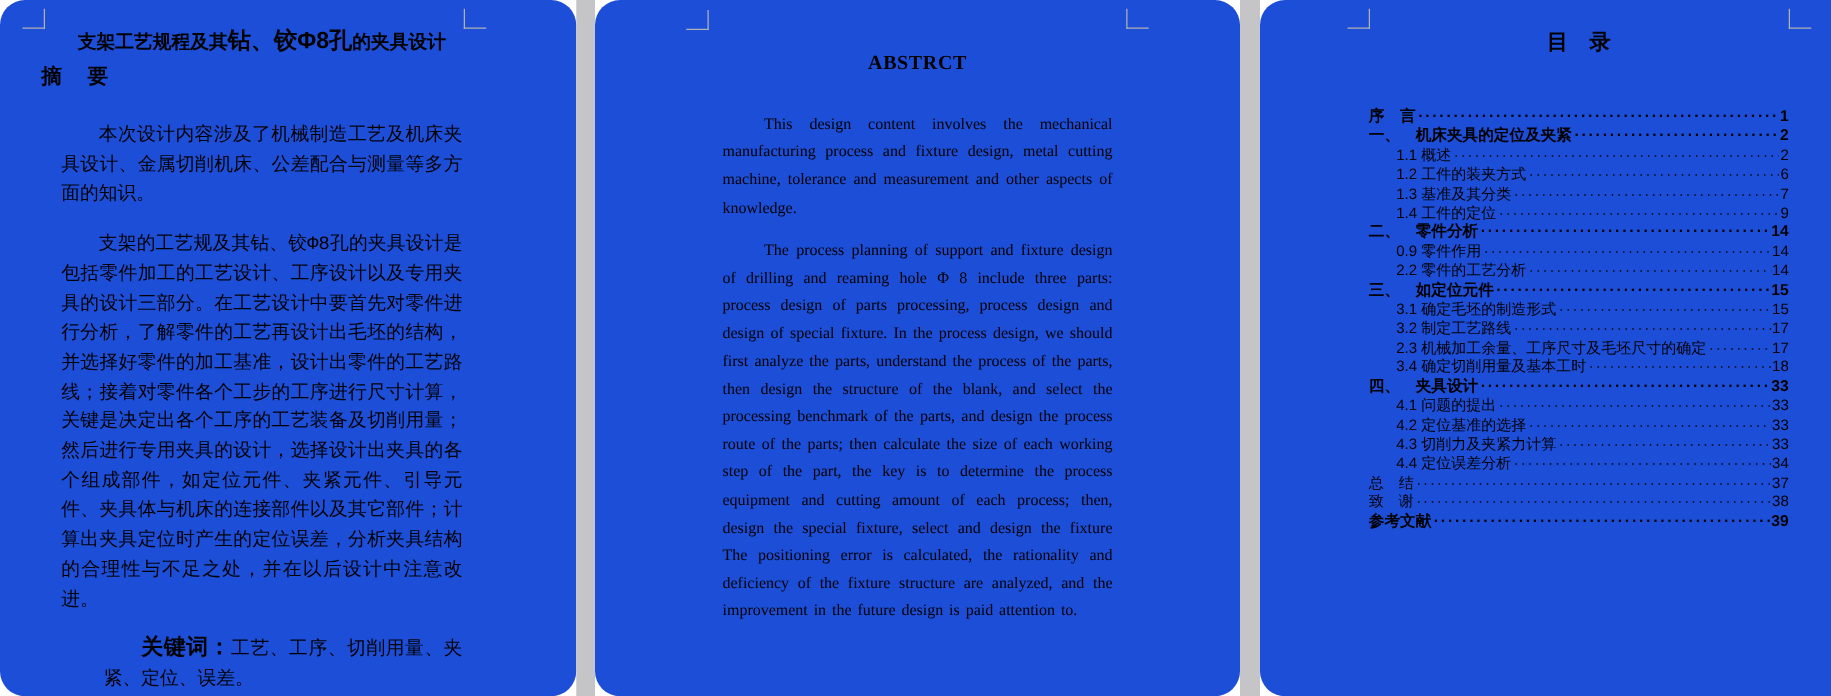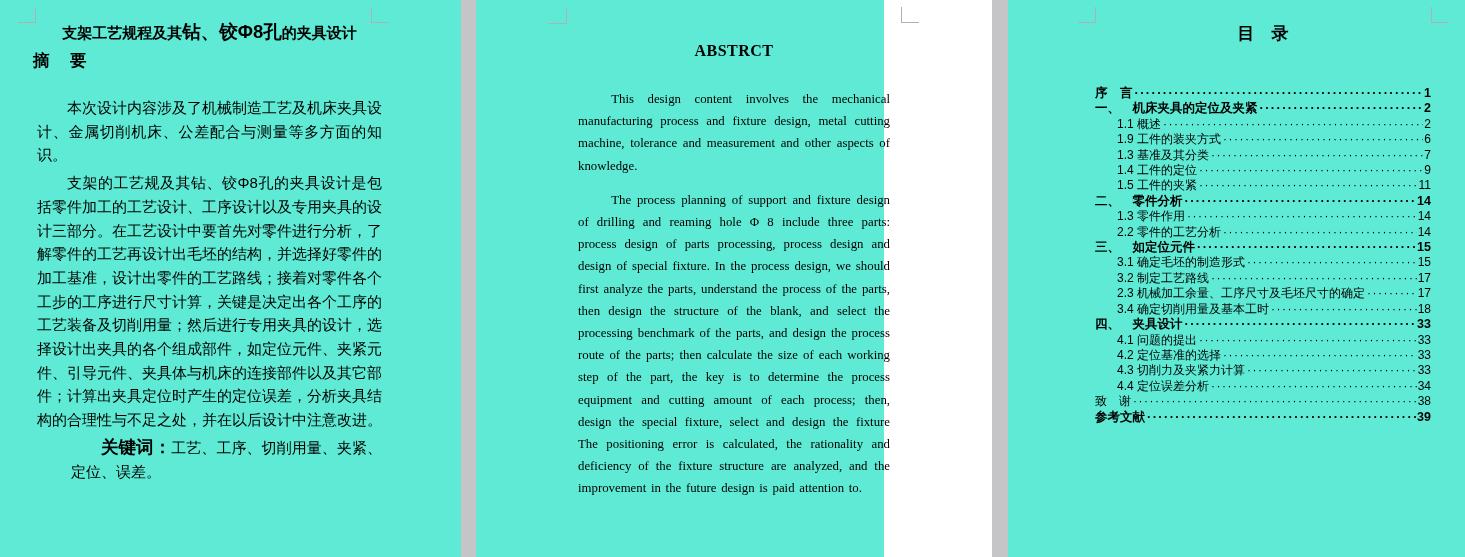--- a/index.html
+++ b/index.html
@@ -1,40 +1,40 @@
 <!DOCTYPE html>
 <html><head>
 <meta charset="utf-8">
 <style>
   html,body { margin:0; padding:0; }
   body {
     width:1465px; height:557px; position:relative; overflow:hidden;
     background:#ffffff; font-family:"Liberation Sans", sans-serif;
     color:#000;
   }
-  .page { position:absolute; top:0; height:557px; background:#5eead4; }
+  .page { position:absolute; top:0; height:557px; background:#1d4ed8;border-radius:20px; }
   #page1 { left:0;    width:461px; }
-  #page2 { left:476px; width:408px; }
+  #page2 { left:476px; width:516px; }
   #page3 { left:1008px; width:493px; }
   .page-gap { position:absolute; top:0; height:557px; background:#c5c5c7; }
   #gap1 { left:461px; width:15px; }
   #gap2 { left:992px; width:16px; }
 
   
   .mark { position:absolute; width:17px; height:15px; }
   .mark-l { border-right:1px solid #b1b1b1; border-bottom:1px solid #b1b1b1; }
   .mark-r { border-left:1px solid #b1b1b1; border-bottom:1px solid #b1b1b1; }
 
   
   .p1-content { position:absolute; left:33px; top:20px; width:353px; }
   .p1-title { text-align:center; font-weight:bold; font-size:15px; line-height:24px; }
   .p1-title .emph { font-size:18.5px; }
   .p1-subtitle { text-align:left; font-weight:bold; font-size:16.5px; line-height:26px; margin-top:2px; letter-spacing:2px; }
   .p1-body { margin-top:23px; }
-  .p1-body p { margin:4px; font-size:15px; line-height:23.7px; text-align:justify; text-indent:2em; }
+  .p1-body p { margin:16px; font-size:15px; line-height:23.7px; text-align:justify; text-indent:2em;font-family:Liberation Mono, monospace; }
   .p1-keywords { margin-top:60px; text-indent:0; padding-left:34px; }
   .p1-keywords .kw-label { font-weight:bold; font-size:17.5px; }
   .p1-keywords .kw-text { font-size:15px; }
 
   
   .p2-content { position:absolute; left:90px; top:40px; width:336px; font-family:"Liberation Serif", serif; }
   .p2-title { text-align:center; font-weight:bold; font-size:16px; line-height:22px; letter-spacing:0.5px; }
   .p2-body { margin-top:26px; }
   .p2-body p { margin:12px; font-size:12.8px; line-height:22.2px; text-align:justify; text-indent:2.6em; word-spacing:1.5px; }
 
@@ -99,46 +99,41 @@
           <span class="toc-label">一、　机床夹具的定位及夹紧</span>
           <span class="toc-dots"></span>
           <span class="toc-page">2</span>
         </div>
         <div class="toc-row sub">
           <span class="toc-label">1.1 概述</span>
           <span class="toc-dots"></span>
           <span class="toc-page">2</span>
         </div>
         <div class="toc-row sub">
-          <span class="toc-label">1.9 工件的装夹方式</span>
+          <span class="toc-label">1.2 工件的装夹方式</span>
           <span class="toc-dots"></span>
           <span class="toc-page">6</span>
         </div>
         <div class="toc-row sub">
           <span class="toc-label">1.3 基准及其分类</span>
           <span class="toc-dots"></span>
           <span class="toc-page">7</span>
         </div>
         <div class="toc-row sub">
           <span class="toc-label">1.4 工件的定位</span>
           <span class="toc-dots"></span>
           <span class="toc-page">9</span>
         </div>
-        <div class="toc-row sub">
-          <span class="toc-label">1.5 工件的夹紧</span>
-          <span class="toc-dots"></span>
-          <span class="toc-page">11</span>
-        </div>
         <div class="toc-row chapter gap">
           <span class="toc-label">二、　零件分析</span>
           <span class="toc-dots"></span>
           <span class="toc-page">14</span>
         </div>
         <div class="toc-row sub">
-          <span class="toc-label">1.3 零件作用</span>
+          <span class="toc-label">0.9 零件作用</span>
           <span class="toc-dots"></span>
           <span class="toc-page">14</span>
         </div>
         <div class="toc-row sub">
           <span class="toc-label">2.2 零件的工艺分析</span>
           <span class="toc-dots"></span>
           <span class="toc-page">14</span>
         </div>
         <div class="toc-row chapter gap">
           <span class="toc-label">三、　如定位元件</span>
@@ -182,20 +177,25 @@
         </div>
         <div class="toc-row sub">
           <span class="toc-label">4.3 切削力及夹紧力计算</span>
           <span class="toc-dots"></span>
           <span class="toc-page">33</span>
         </div>
         <div class="toc-row sub">
           <span class="toc-label">4.4 定位误差分析</span>
           <span class="toc-dots"></span>
           <span class="toc-page">34</span>
+        </div>
+        <div class="toc-row">
+          <span class="toc-label">总　结</span>
+          <span class="toc-dots"></span>
+          <span class="toc-page">37</span>
         </div>
         <div class="toc-row">
           <span class="toc-label">致　谢</span>
           <span class="toc-dots"></span>
           <span class="toc-page">38</span>
         </div>
         <div class="toc-row chapter">
           <span class="toc-label">参考文献</span>
           <span class="toc-dots"></span>
           <span class="toc-page">39</span>

